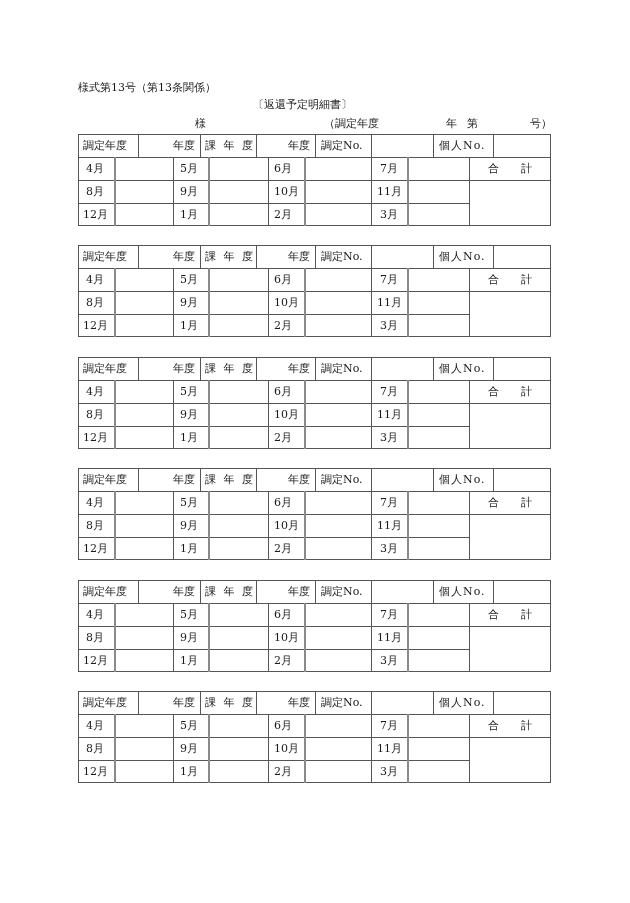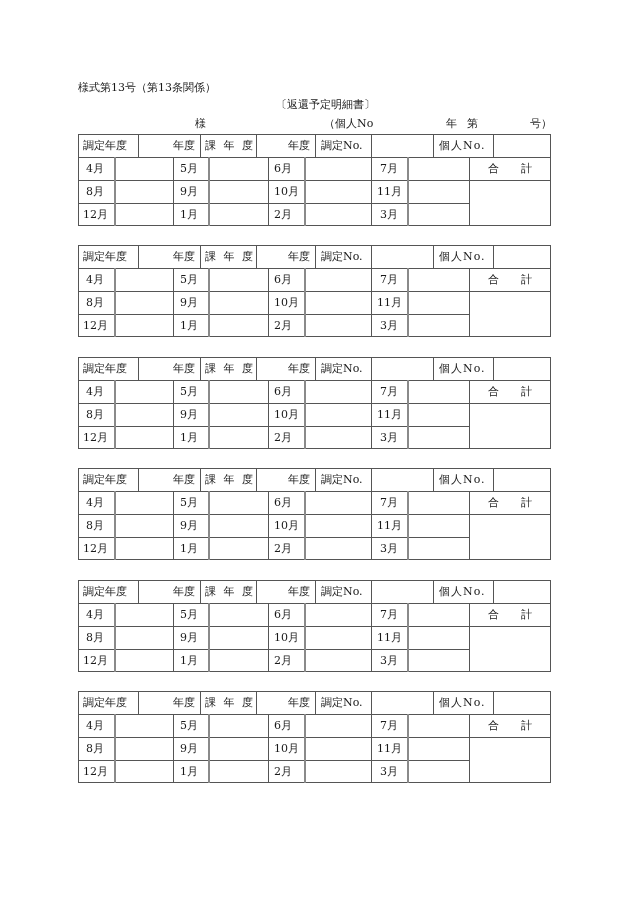--- a/index.html
+++ b/index.html
@@ -3,21 +3,21 @@
   <meta charset="utf-8">
   <style>
     html, body { margin: 0; padding: 0; background: #ffffff; }
     body {
       width: 630px; height: 903px; position: relative; overflow: hidden;
       font-family: "DejaVu Serif", "Liberation Serif", serif;
       color: #1a1a1a;
     }
     .txt { position: absolute; font-size: 11px; line-height: 14px; white-space: pre; }
     .form-number { left: 78px; top: 81px; }
-    .doc-title { left: 276px; top: 98px; }
+    .doc-title { left: 253px; top: 98px; }
     .addressee-sama { left: 195px; top: 117px; }
     .decision-label { left: 324px; top: 117px; }
     .decision-year { left: 446px; top: 117px; }
     .decision-dai { left: 467px; top: 117px; }
     .decision-go { left: 530px; top: 117px; }
 
     .sheet { position: absolute; left: 78px; width: 473px; height: 92px; }
     .cell {
       position: absolute; box-sizing: border-box;
       font-size: 11px; line-height: 23px; white-space: pre;
@@ -32,21 +32,21 @@
     .c-right { padding-right: 5px; text-align: right; }
     .c-center { text-align: center; }
     .sp { letter-spacing: 5px; }
   </style>
 </head>
 <body>
 
 <div class="txt form-number">様式第13号（第13条関係）</div>
 <div class="txt doc-title">〔返還予定明細書〕</div>
 <div class="txt addressee-sama">様</div>
-<div class="txt decision-label">（個人No</div>
+<div class="txt decision-label">（調定年度</div>
 <div class="txt decision-year">年</div>
 <div class="txt decision-dai">第</div>
 <div class="txt decision-go">号）</div>
 
 <div id="sheets-root">
     <div class="sheet" style="top: 134px;">
     <div class="outer"></div>
 
     <div class="hline" style="left:0;top:23px;width:473px;"></div>
     <div class="hline" style="left:0;top:46px;width:391px;"></div>

